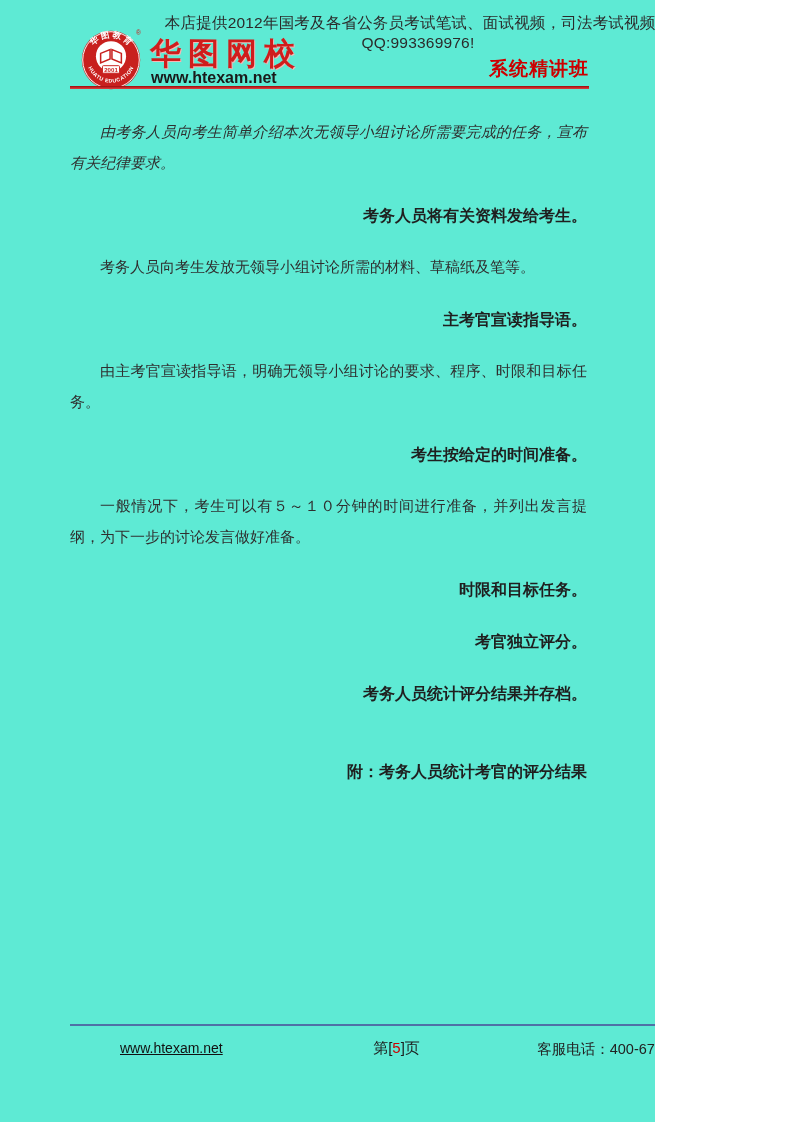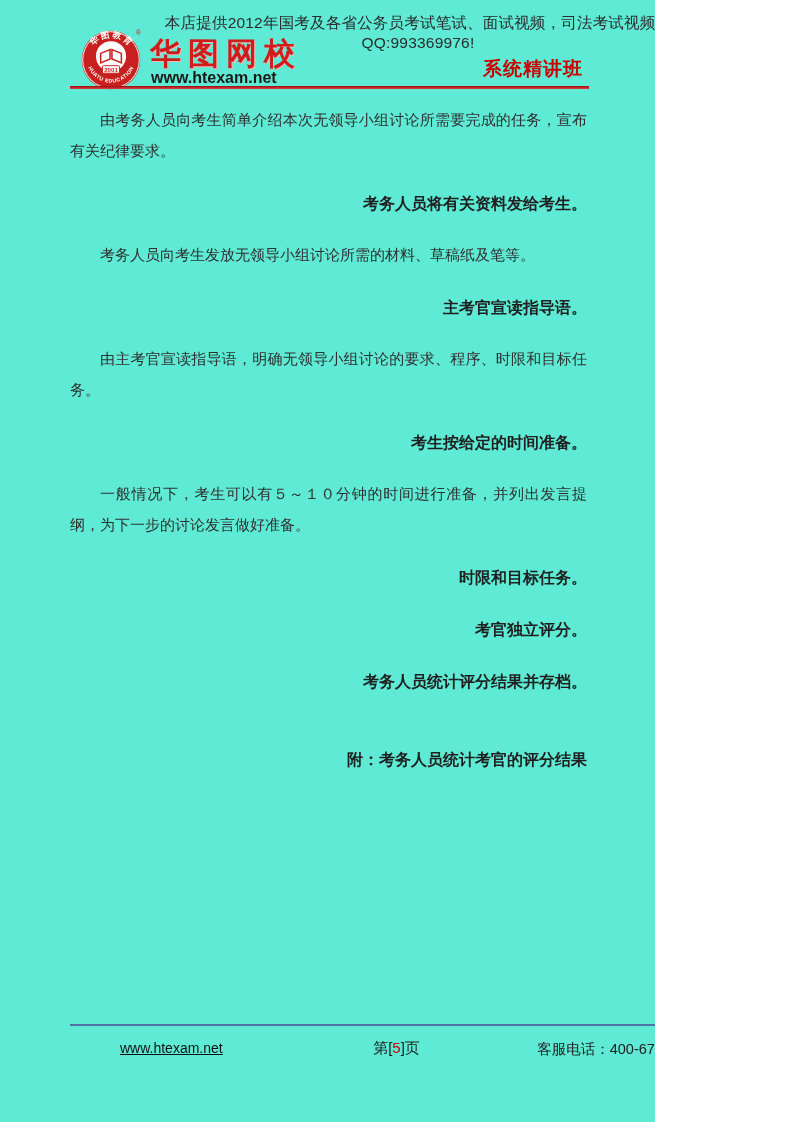--- a/index.html
+++ b/index.html
@@ -38,21 +38,21 @@
   }
   .brand-url {
     position: absolute; top: 42px; left: 73px;
     font-family: "Liberation Sans", "DejaVu Sans", sans-serif;
     font-weight: 700;
     font-size: 16px;
     color: #1a1a1a;
     white-space: nowrap;
   }
   .course-label {
-    position: absolute; top: 56px; right: 72px;
+    position: absolute; top: 56px; right: 66px;
     font-family: "Liberation Sans", "DejaVu Sans", sans-serif;
     font-weight: 700;
     font-size: 19px;
     color: #cc0000;
     letter-spacing: 1px;
     margin-left: 16px;
   }
   .header-rule {
     position: absolute; top: 86px; left: 70px; right: 66px;
     height: 3px;
@@ -76,21 +76,21 @@
     text-align: justify;
   }
   .head {
     font-family: "Liberation Sans", "DejaVu Sans", sans-serif;
     font-weight: 700;
     font-size: 16px;
     line-height: 31px;
     color: #1f1f1f;
   }
   .head.spaced { margin-top: 47px; }
-  .blk:first-child { margin-top: 0; }
+  .blk:first-child { margin-top: 12px; font-style: italic; }
 
   
   .footer-rule {
     position: absolute; top: 1024px; left: 70px; width: 630px;
     height: 2px;
     background: #4f71a6;
   }
   .corner-page-num {
     position: absolute; top: 1027px; left: 710px;
     font-family: "Liberation Sans", "DejaVu Sans", sans-serif;

